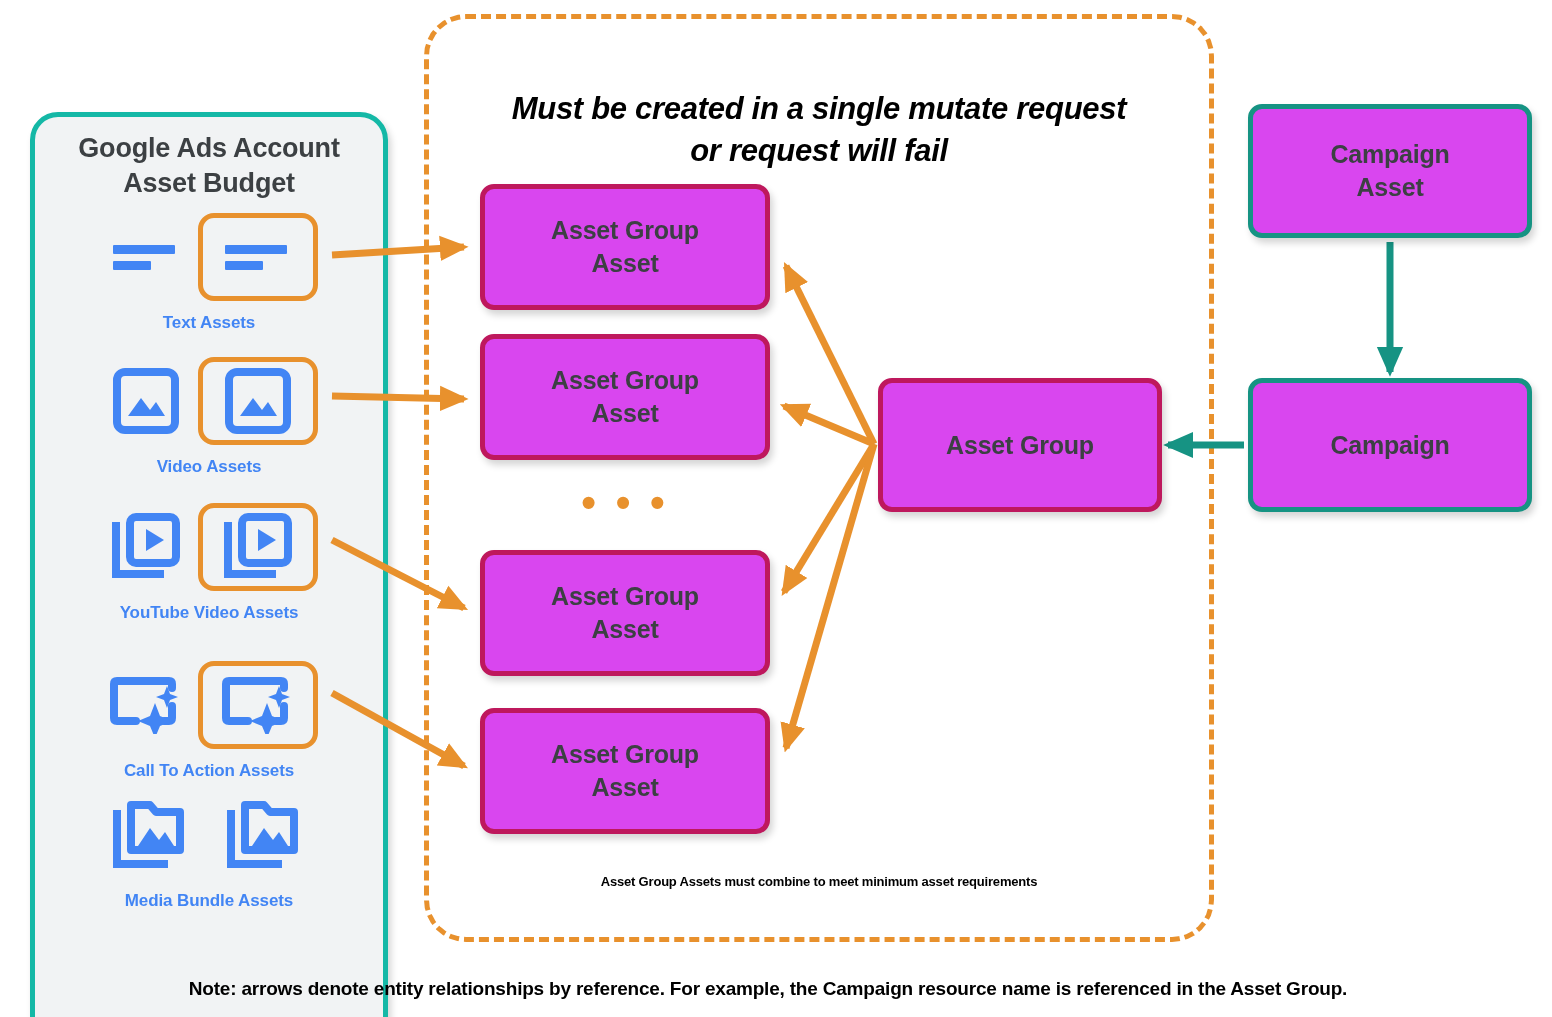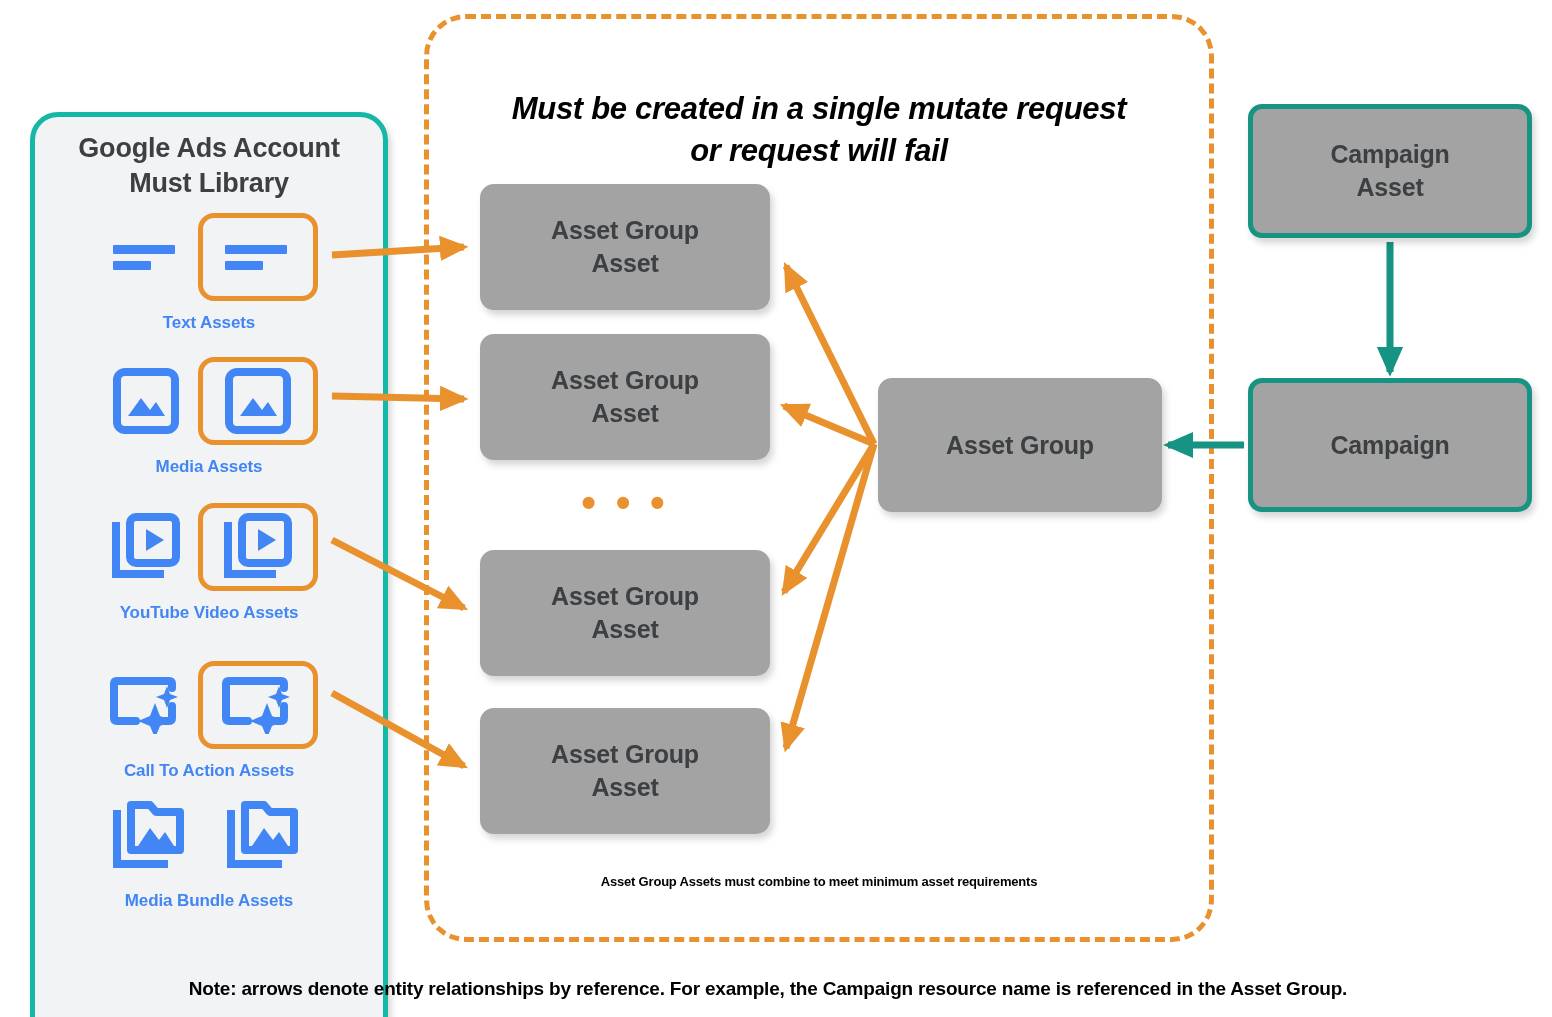--- a/index.html
+++ b/index.html
@@ -131,36 +131,36 @@
     font-size: 13px;
     font-weight: bold;
     color: #000000;
     letter-spacing: -0.2px;
     z-index: 3;
   }
 
   
   .node {
     position: absolute;
-    background: #a3a3a3;
+    background: #d946ef;
     box-sizing: border-box;
     border-radius: 14px;
     display: flex;
     align-items: center;
     justify-content: center;
     text-align: center;
     font-size: 25px;
     font-weight: bold;
     line-height: 1.32;
     color: #3c4043;
     box-shadow: 3px 5px 7px rgba(0,0,0,0.17);
     z-index: 6;
     letter-spacing: -0.2px;
   }
-  .node.orange { border: 5px solid #a3a3a3; }
+  .node.orange { border: 5px solid #be185d; }
   .node.teal   { border: 5px solid #169383; }
 
   .aga { width: 290px; height: 126px; left: 480px; }
   .aga-1 { top: 184px; }
   .aga-2 { top: 334px; }
   .aga-3 { top: 550px; }
   .aga-4 { top: 708px; }
 
   .asset-group-node { left: 878px; top: 378px; width: 284px; height: 134px; }
   .campaign-budget-node { left: 1248px; top: 104px; width: 284px; height: 134px; }
@@ -226,21 +226,21 @@
     </g>
 
     <path d="M 1390 242 L 1390 372" stroke="#169383" stroke-width="7" fill="none" marker-end="url(#arrow-teal)"></path>
 
     <path d="M 1244 445 L 1168 445" stroke="#169383" stroke-width="7" fill="none" marker-end="url(#arrow-teal)"></path>
   </svg>
 
   <div class="library-panel">
     <div class="library-title">
       <div>Google Ads Account</div>
-      <div>Must Library</div>
+      <div>Asset Budget</div>
     </div>
 
     <div class="asset-row" style="top:96px;">
       <div class="icon-pair">
         <span class="icon-plain">
           <svg width="70" height="44" viewBox="0 0 70 44">
             <rect x="2" y="10" width="62" height="9" rx="1" fill="#4285f4"></rect>
             <rect x="2" y="26" width="38" height="9" rx="1" fill="#4285f4"></rect>
           </svg>
         </span>
@@ -262,21 +262,21 @@
             <path d="M 15 48 L 28 30 L 37 42 L 43 34 L 52 48 Z" fill="#4285f4"></path>
           </svg>
         </span>
         <span class="icon-boxed">
           <svg width="66" height="66" viewBox="0 0 66 66">
             <rect x="4" y="4" width="58" height="58" rx="8" fill="none" stroke="#4285f4" stroke-width="8"></rect>
             <path d="M 15 48 L 28 30 L 37 42 L 43 34 L 52 48 Z" fill="#4285f4"></path>
           </svg>
         </span>
       </div>
-      <div class="asset-caption">Media Assets</div>
+      <div class="asset-caption">Video Assets</div>
     </div>
 
     <div class="asset-row" style="top:386px;">
       <div class="icon-pair">
         <span class="icon-plain">
           <svg width="72" height="70" viewBox="0 0 72 70">
             <path d="M 6 14 L 6 62 L 50 62" fill="none" stroke="#4285f4" stroke-width="8" stroke-linecap="square"></path>
             <rect x="20" y="5" width="46" height="46" rx="6" fill="none" stroke="#4285f4" stroke-width="8"></rect>
             <path d="M 36 17 L 54 28 L 36 39 Z" fill="#4285f4"></path>
           </svg>

